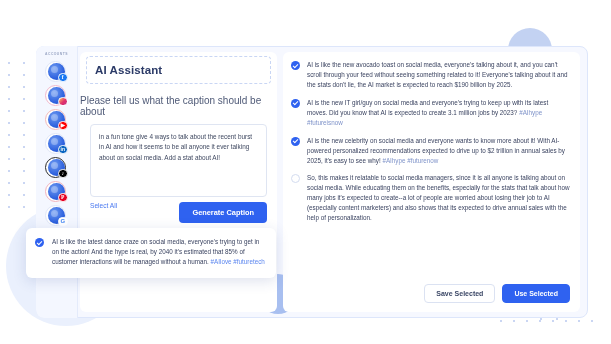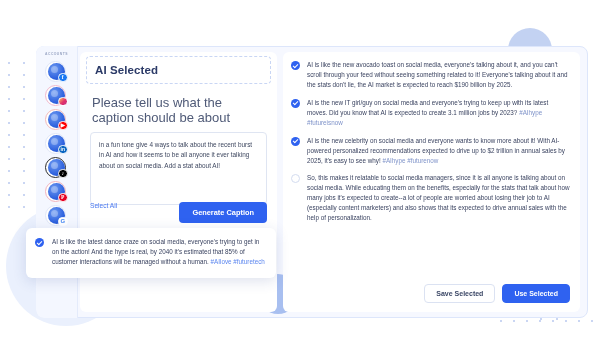--- a/index.html
+++ b/index.html
@@ -80,21 +80,21 @@
   .panel-left {
     position:absolute; left:80px; top:52px; width:197px; height:260px;
     background:#ffffff; border-radius:6px;
   }
   .panel-head {
     margin:4px 6px 0 6px; padding:7px 8px 7px 8px;
     border:1px dashed #c9d6f4; border-radius:4px;
   }
   .panel-title { font-size:11.5px; font-weight:700; color:#2b3a67; letter-spacing:.1px; }
 
-  .prompt-label { margin:11px 10px 0 12px; font-size:13px; color:#4f5a77; }
+  .prompt-label { margin:11px 10px 0 0; font-size:10px; color:#4f5a77; }
 
   .prompt-box {
     margin:7px 10px 0 10px; height:73px;
     border:1px solid #dfe5f2; border-radius:4px; background:#fff;
     padding:7px 8px; font-size:6.4px; line-height:1.62; color:#3f4860;
   }
 
   .left-actions {
     position:absolute; left:10px; right:10px; top:150px;
     display:flex; align-items:flex-start; justify-content:space-between;
@@ -271,21 +271,21 @@
           <div class="av"></div>
           <div class="badge b-google">G</div>
         </div>
       </div>
   </div>
 
   <div class="deco circle-bl"></div>
 
   <div class="panel-left">
     <div class="panel-head">
-      <div class="panel-title">AI Selected</div>
+      <div class="panel-title">AI Assistant</div>
     </div>
     <div class="prompt-label">Please tell us what the caption should be about</div>
     <div class="prompt-box" placeholder="Type what the caption should be about">in a fun tone give 4 ways to talk about the recent burst in AI and how it seems to be all anyone it ever talking about on social media. Add a stat about AI!</div>
     <div class="left-actions">
       <span class="select-all">Select All</span>
       <button class="btn-generate">Generate Caption</button>
     </div>
   </div>
 
   <div class="panel-right">

